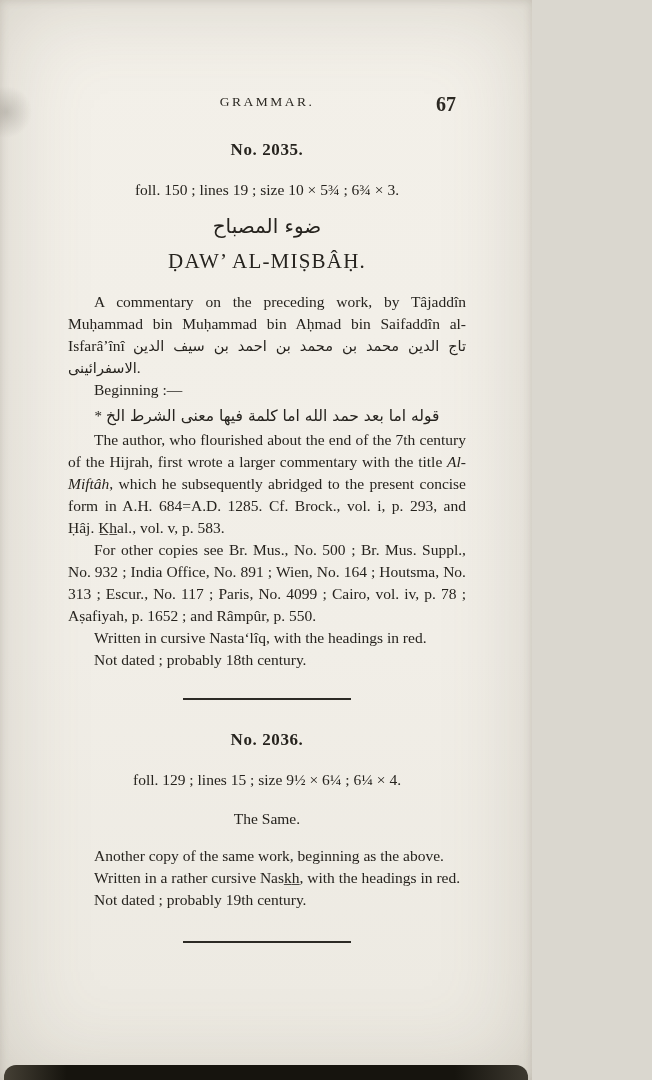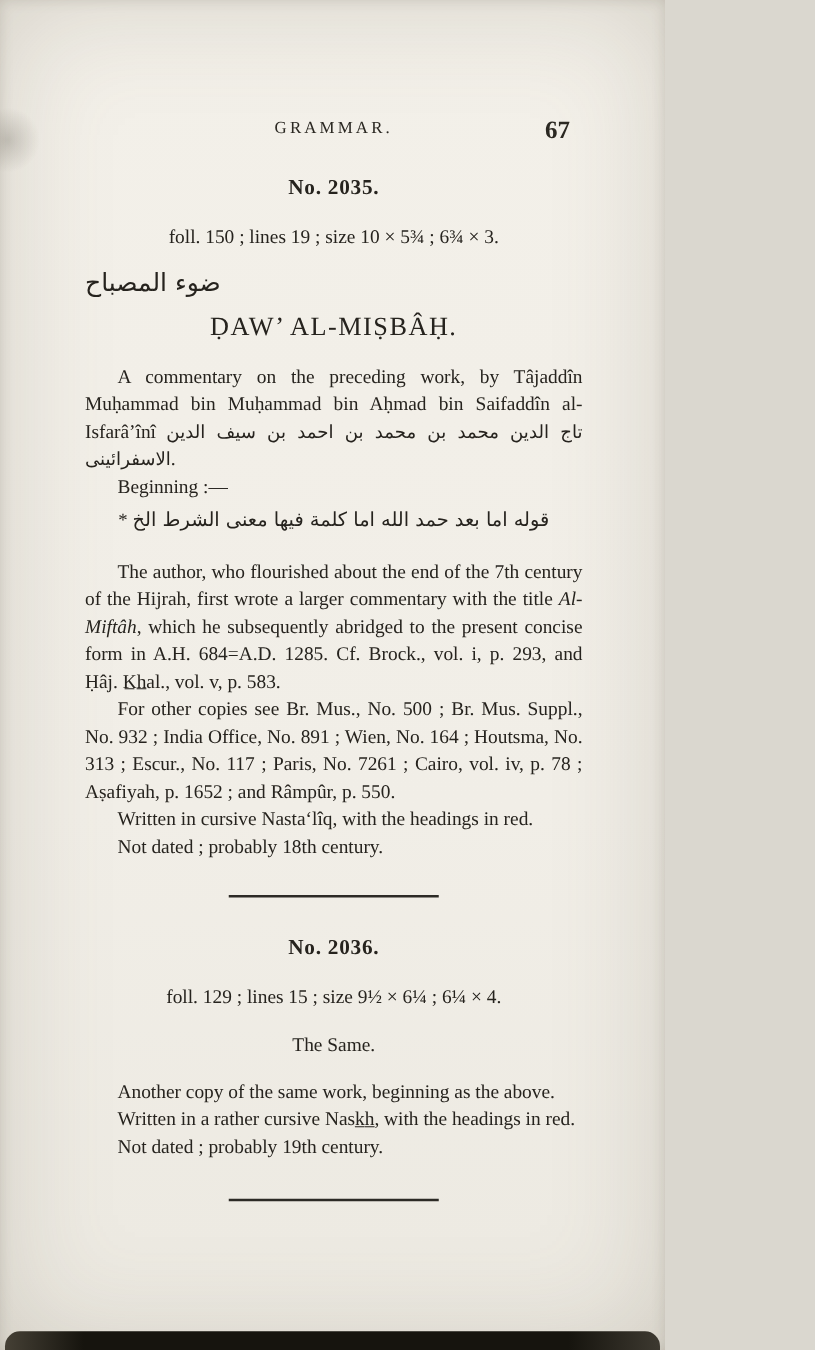--- a/index.html
+++ b/index.html
@@ -42,21 +42,21 @@
     font-weight: bold;
     letter-spacing: .6px;
     margin: 30px 0 0 0;
   }
   .collation {
     text-align: center;
     font-size: 15.5px;
     margin: 21px 0 0 0;
   }
   .arabic-title {
-    text-align: left;
+    text-align: center;
     font-size: 20px;
     margin: 15px 0 0 0;
     font-family: "DejaVu Sans", sans-serif;
   }
   .work-title {
     text-align: center;
     font-size: 21px;
     font-weight: normal;
     letter-spacing: 1.2px;
     margin: 11px 0 0 0;
@@ -69,21 +69,21 @@
   .indent { text-indent: 26px; }
   .justify { text-align: justify; }
   .first { margin-top: 17px; }
   .arabic-inline {
     font-family: "DejaVu Sans", sans-serif;
     font-size: 14.5px;
   }
   .beginning-line {
     text-align: center;
     font-size: 16px;
-    margin: 6px 0 21px 0;
+    margin: 6px 0 4px 0;
   }
   .beginning-line .arabic-inline { font-size: 15.5px; }
   .mark { font-size: 15px; padding-right: 4px; }
   .rule {
     width: 168px; height: 2px;
     background: #2c2a25;
     margin: 27px auto 0 auto;
   }
   .rule-2 { margin-top: 30px; }
   .same-title {
@@ -119,21 +119,21 @@
     <h1 class="work-title">ḌAW’ AL-MIṢBÂḤ.</h1>
 
     <p class="para indent justify first"><span>A commentary on the preceding work, by Tâjaddîn Muḥammad bin Muḥammad bin Aḥmad bin Saifaddîn al-Isfarâ’înî </span><span class="arabic-inline" dir="rtl" lang="ar">تاج الدين محمد بن محمد بن احمد بن سيف الدين الاسفرائينى</span><span>.</span></p>
 
     <p class="para indent">Beginning :—</p>
 
     <p class="beginning-line"><span class="mark">*</span><span class="arabic-inline" dir="rtl" lang="ar">قوله اما بعد حمد الله اما كلمة فيها معنى الشرط الخ</span></p>
 
     <p class="para indent justify"><span>The author, who flourished about the end of the 7th century of the Hijrah, first wrote a larger commentary with the title </span><i>Al-Miftâh</i><span>, which he subsequently abridged to the present concise form in A.H. 684=A.D. 1285.  Cf. Brock., vol. i, p. 293, and Ḥâj. K̲h̲al., vol. v, p. 583.</span></p>
 
-    <p class="para indent justify">For other copies see Br. Mus., No. 500 ;  Br. Mus. Suppl., No. 932 ;  India Office, No. 891 ;  Wien, No. 164 ;  Houtsma, No. 313 ;  Escur., No. 117 ;  Paris, No. 7261 ;  Cairo, vol. iv, p. 78 ;  Aṣafiyah, p. 1652 ;  and Râmpûr, p. 550.</p>
+    <p class="para indent justify">For other copies see Br. Mus., No. 500 ;  Br. Mus. Suppl., No. 932 ;  India Office, No. 891 ;  Wien, No. 164 ;  Houtsma, No. 313 ;  Escur., No. 117 ;  Paris, No. 4099 ;  Cairo, vol. iv, p. 78 ;  Aṣafiyah, p. 1652 ;  and Râmpûr, p. 550.</p>
 
     <p class="para indent">Written in cursive Nastaʻlîq, with the headings in red.</p>
 
     <p class="para indent">Not dated ;  probably 18th century.</p>
   </section>
 
   <div class="rule"></div>
 
   <section>
     <h2 class="entry-number">No. 2036.</h2>

